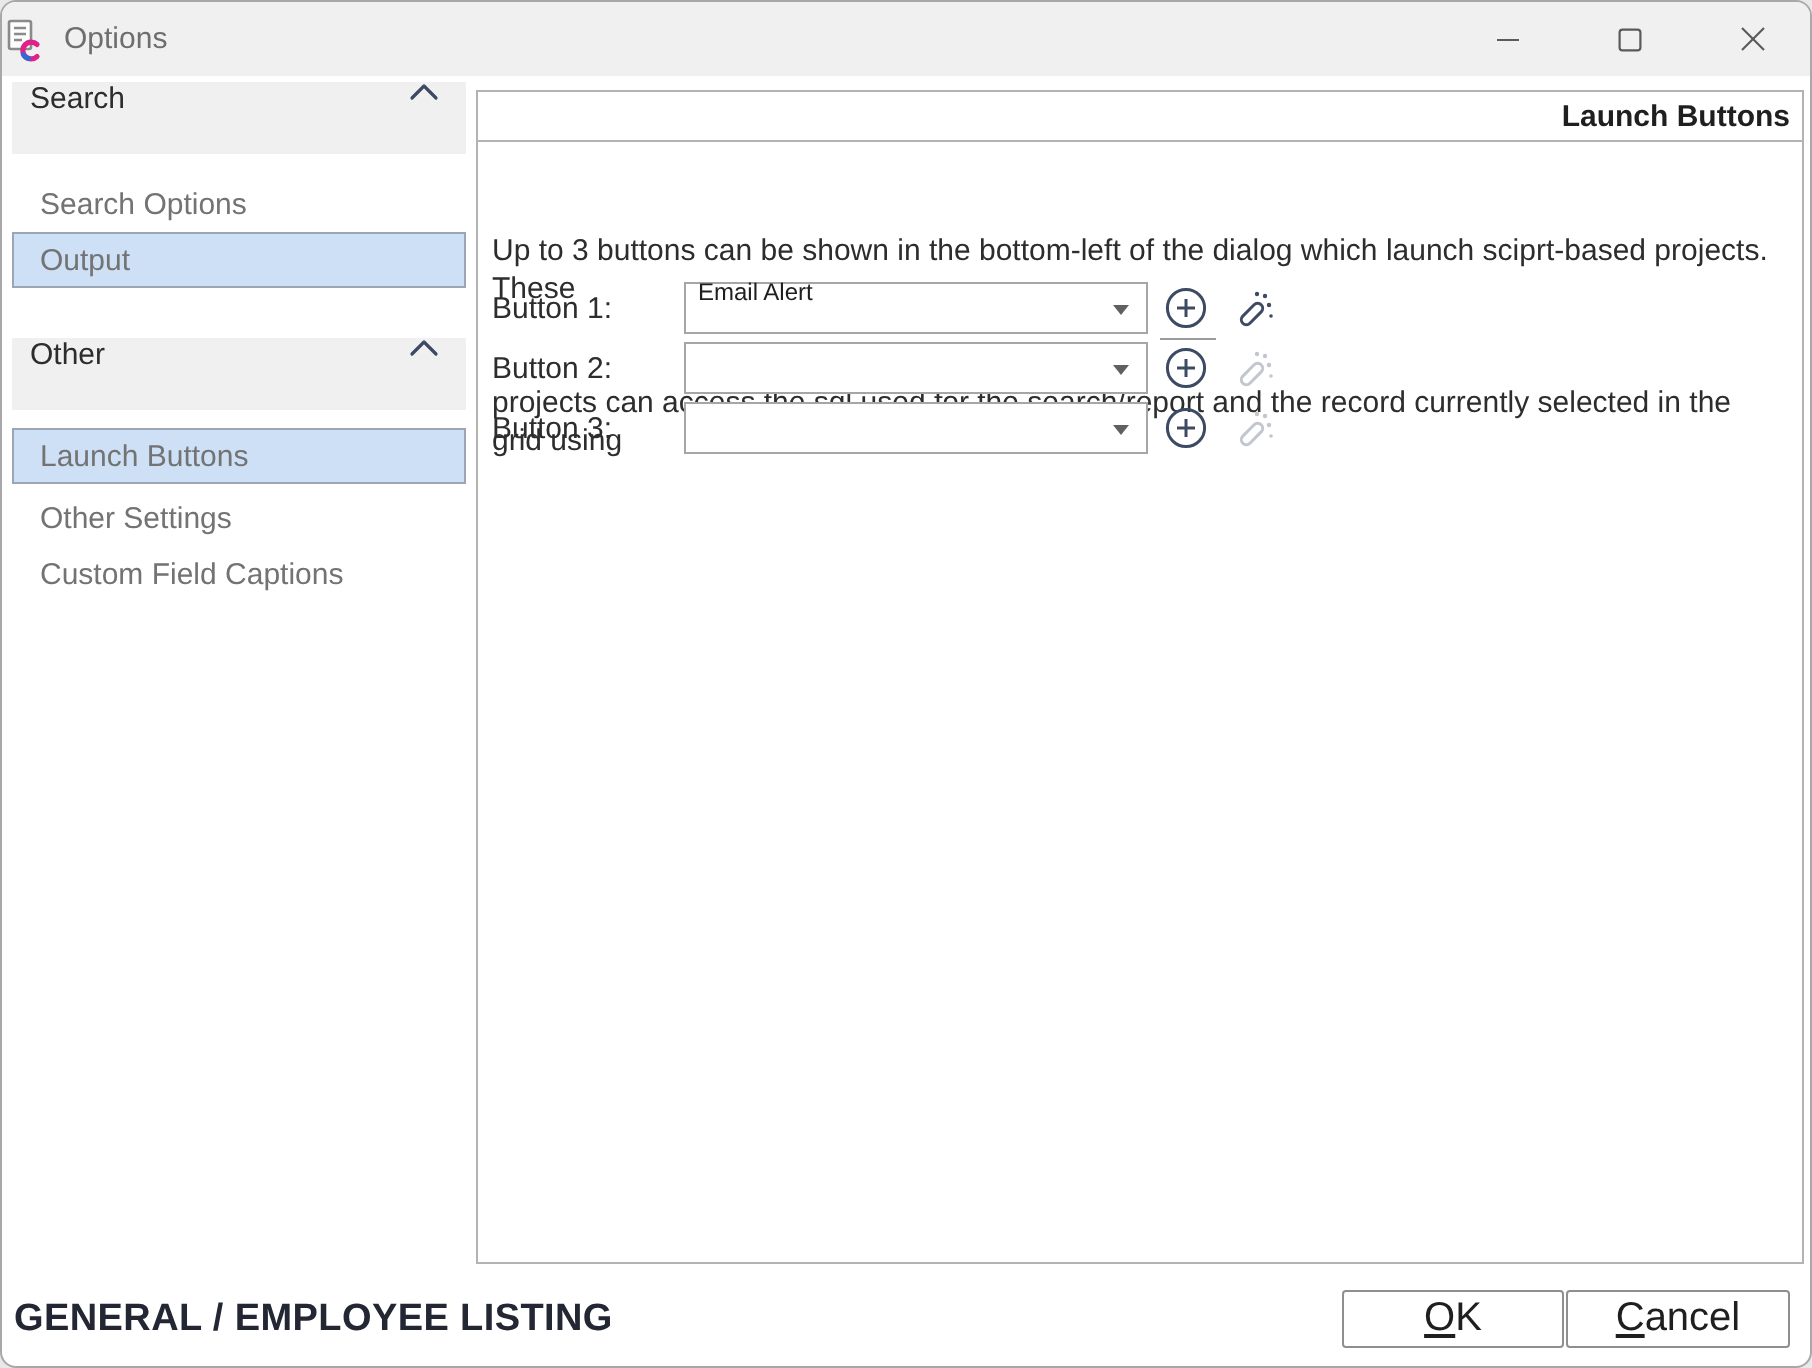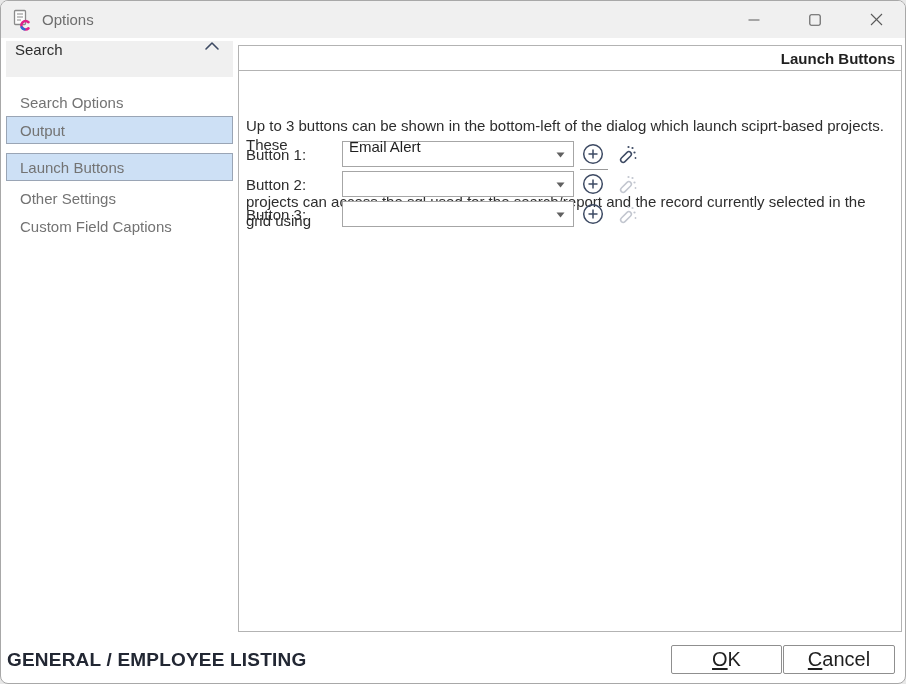--- a/index.html
+++ b/index.html
@@ -20,21 +20,21 @@
   html,body{width:906px;height:684px;}
   body{font-family:"Liberation Sans",sans-serif;background:#e8e8e8;}
   .window{
     position:relative;width:906px;height:684px;background:#fff;
     border:1px solid #a8a8a8;border-radius:8px;overflow:hidden;
   }
   
   .titlebar{
     position:absolute;top:0;left:0;right:0;height:37px;
     background:var(--titlebar-bg);display:flex;align-items:center;
-    padding-left:10px;gap:9px;
+    gap:9px;
   }
   .app-icon{width:22px;height:22px;position:relative;flex:0 0 auto;}
   .title-text{font-size:15px;color:var(--title-text);}
   .win-controls{
     position:absolute;right:6px;top:0;height:37px;
     display:flex;align-items:center;gap:15px;
   }
   .win-btn{
     width:46px;height:34px;display:flex;align-items:center;justify-content:center;
     background:transparent;border:none;color:#5a5a5a;cursor:default;
@@ -72,21 +72,21 @@
     margin:7px 8px 0 7px;font-size:15px;line-height:19px;
     color:var(--text-body);white-space:pre-wrap;
   }
   .rows{position:absolute;left:7px;top:95px;right:0;}
   .button-row{display:flex;align-items:center;height:26px;margin-bottom:4px;}
   .row-label{width:96px;font-size:15px;color:var(--text-body);}
   .combo{
     width:232px;height:26px;background:#fff;
     border:1px solid var(--control-border);
     display:flex;align-items:center;position:relative;
-    padding:0 22px 16px 6px;font-size:15px;color:var(--text-dark);cursor:default;
+    padding:0 22px 16px 6px;font-size:12px;color:var(--text-dark);cursor:default;
   }
   .combo .caret{position:absolute;right:8px;top:10px;color:#606060;display:flex;}
   .icon-btn{
     width:26px;height:26px;display:flex;align-items:center;justify-content:center;
     background:transparent;border:none;color:var(--icon-color);cursor:default;
   }
   .plus-btn{margin-left:6px;}
   .wand-btn{margin-left:8px;}
   .wand-btn.disabled{color:var(--disabled-icon);}
   .plus-sep{position:absolute;left:334px;top:28px;width:28px;height:1px;background:#9a9a9a;}
@@ -153,20 +153,28 @@
       </span>
     </div>
 
     <div class="side-item mt11">
       <span>Search Options</span>
     </div>
     <div class="side-item selected">
       <span>Output</span>
     </div>
 
+    <div class="section-header mt25">
+      <span>Other</span>
+      <span class="chev">
+        <svg width="16" height="10" viewBox="0 0 16 10">
+            <polyline points="2,8 8,2 14,8" fill="none" stroke="currentColor" stroke-width="1.6" stroke-linecap="round" stroke-linejoin="round"></polyline>
+          </svg>
+      </span>
+    </div>
 
     <div class="side-item selected mt9">
       <span>Launch Buttons</span>
     </div>
     <div class="side-item mt3">
       <span>Other Settings</span>
     </div>
     <div class="side-item">
       <span>Custom Field Captions</span>
     </div>

